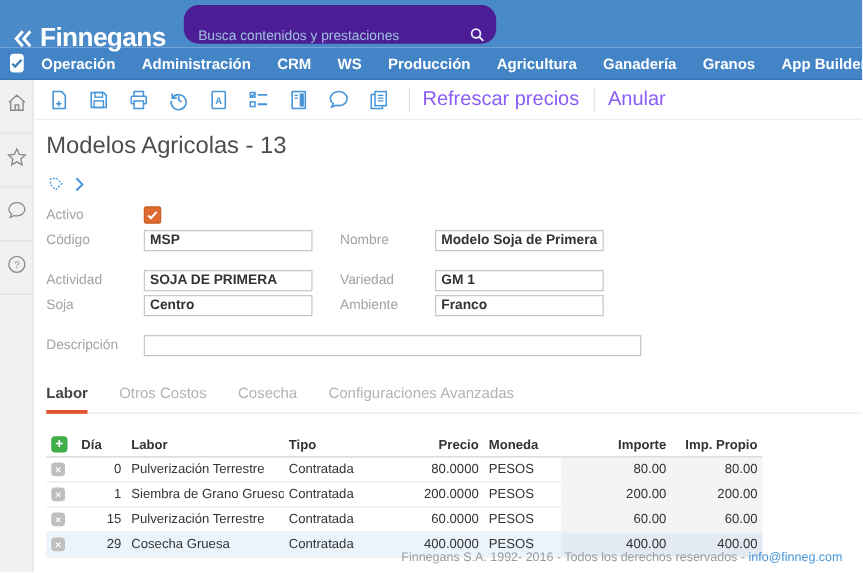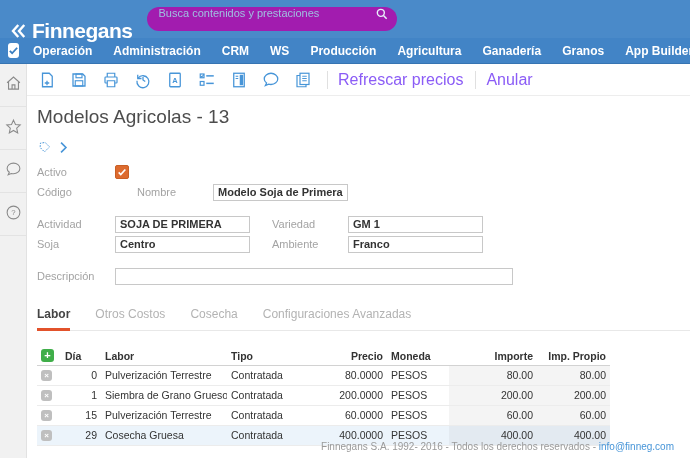--- a/index.html
+++ b/index.html
@@ -5,22 +5,22 @@
   * { margin:0; padding:0; box-sizing:border-box; }
   html,body { background:#fff; }
   body { font-family:"Liberation Sans", sans-serif; }
   .app { position:relative; width:690px; height:458px; overflow:hidden; background:#fff; border:0; }
 
   
   .topbar { height:38px; background:#4a8ac9; display:flex; align-items:center; padding:0 10px; }
   .logo { display:flex; align-items:center; color:#fff;margin-top:24px; }
   .logo-chevrons { display:inline-flex; margin-right:4px; }
   .logo-text { font-size:21px; font-weight:bold; letter-spacing:-0.5px; }
-  .searchbox { margin-left:14px; width:250px; height:24px; background:#a21caf; border-radius:12px;
-               display:flex; align-items:flex-start; padding:0 8px 0 12px; }
+  .searchbox { margin-left:14px; width:250px; height:31px; background:#4c1d95; border-radius:12px;
+               display:flex; align-items:flex-end; padding:0 8px 0 12px; }
   .searchbox input { flex:1; background:transparent; border:0; outline:none; color:#e6eef7; font-size:11px; }
   .searchbox input::placeholder { color:#9fc0e0; }
 
   
   .menubar { height:26px; background:#4284c6; border-bottom:1px solid #3674b2; display:flex; align-items:center; padding:0 8px; }
   .menu-check { width:15px; height:15px; background:#fff; border-radius:3px; display:flex; align-items:center; justify-content:center; margin-right:14px; }
   .menu-item { color:#fff; font-size:12px; font-weight:bold; margin-right:21px; cursor:pointer; white-space:nowrap; }
 
   
   .bodyrow { display:flex; height:394px; }
@@ -239,20 +239,21 @@
           <div class="frow">
             <span class="flabel">Activo</span>
             <span class="checkbox">
               <svg width="10" height="10" viewBox="0 0 24 24">
                   <path d="M4 13 L9 18 L20 6" fill="none" stroke="#fff" stroke-width="4"></path>
                 </svg>
             </span>
           </div>
           <div class="frow">
             <span class="flabel">Código</span>
+            <input class="finput" value="MSP" style="">
             <span class="flabel2">Nombre</span>
             <input class="finput" value="Modelo Soja de Primera" style="">
           </div>
           <div class="gap14"></div>
           <div class="frow">
             <span class="flabel">Actividad</span>
             <input class="finput" value="SOJA DE PRIMERA" style="">
             <span class="flabel2">Variedad</span>
             <input class="finput" value="GM 1" style="">
           </div>

